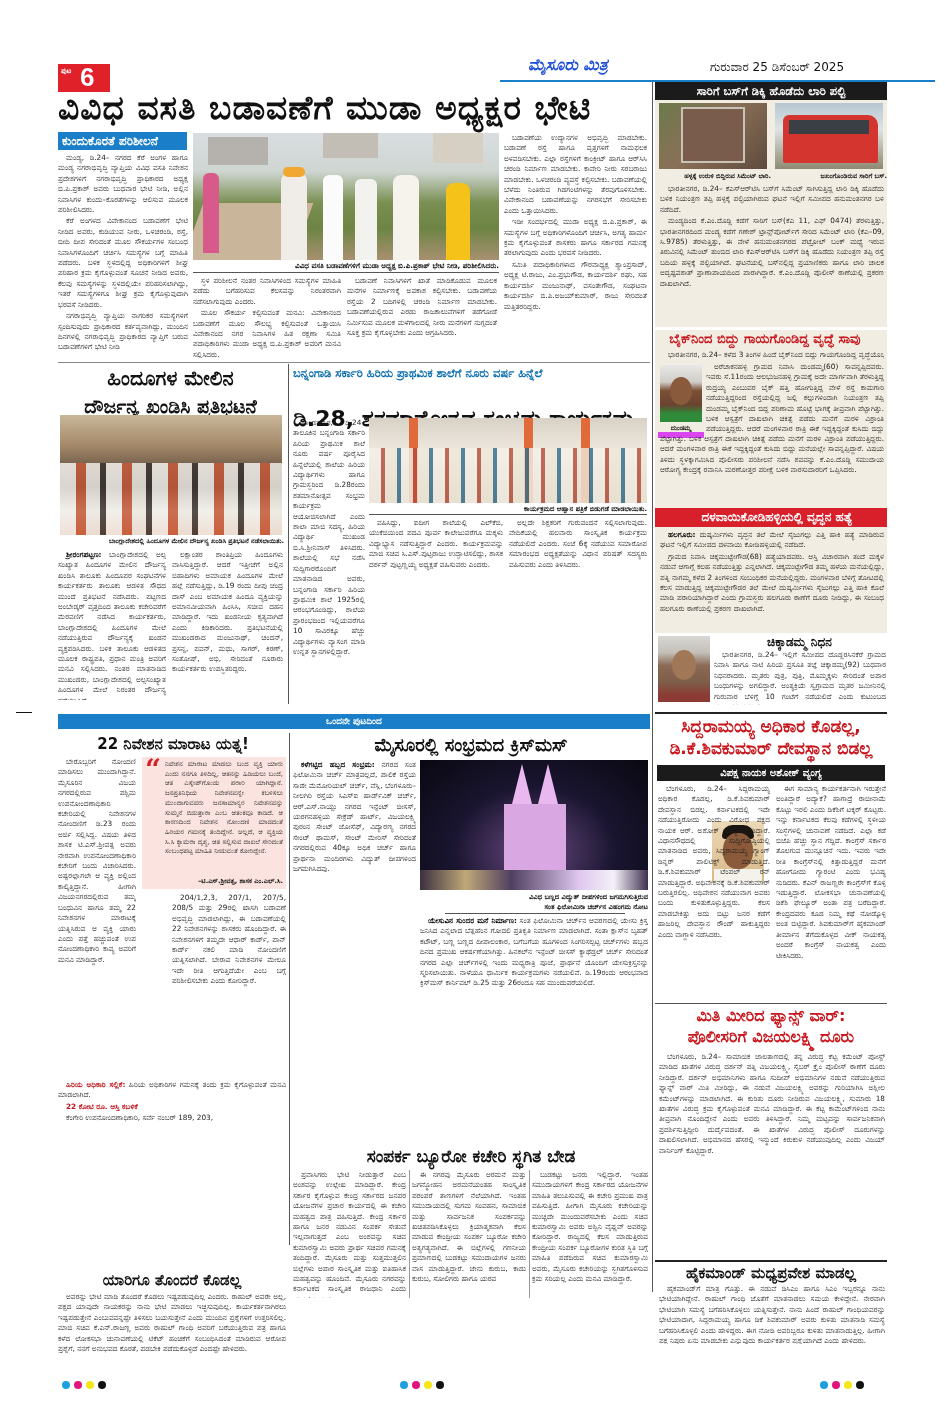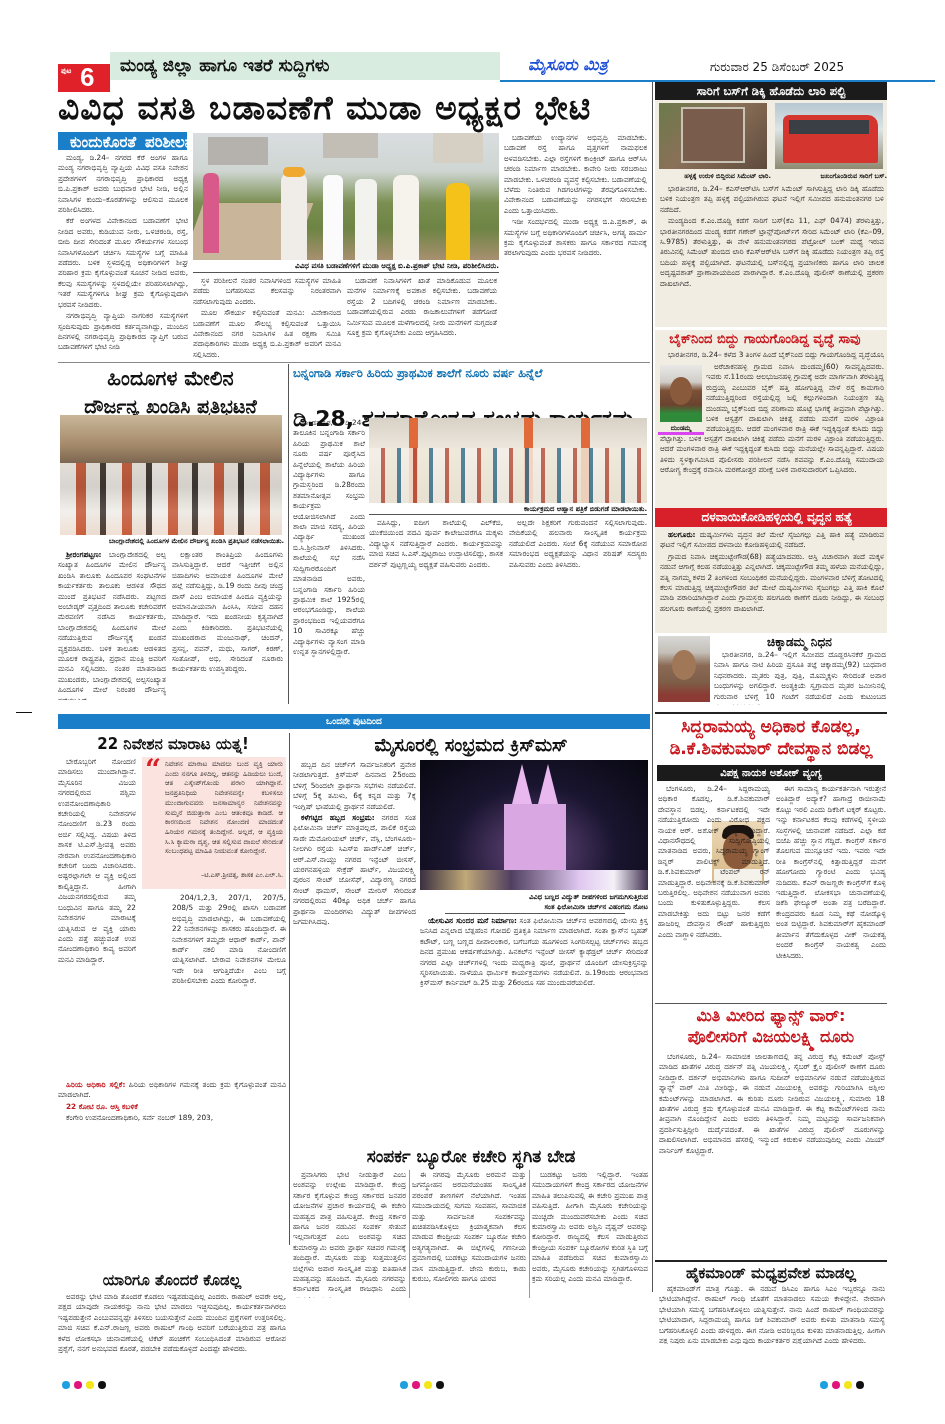--- a/index.html
+++ b/index.html
@@ -20,32 +20,29 @@
   .boxbg { background: #f2ede2; }
 </style>
 </head>
 <body>
 
 <div class="abs" style="left:58px;top:52px;width:877px;height:30px;">
   <div class="abs" style="left:0;top:0;width:52px;height:28px;background:#e0212a;margin-top:12px;">
     <span class="abs" style="left:3px;top:3px;font-size:7px;color:#fff;font-weight:bold;">ಪುಟ</span>
     <span class="abs" style="left:22px;top:-2px;font-size:26px;color:#fff;font-weight:bold;font-family:'Liberation Sans',sans-serif;">6</span>
   </div>
-  <div class="abs" style="left:52px;top:0;width:390px;height:28px;background:#d9ece0;">
-    <span class="abs" style="left:10px;top:3px;font-size:17px;font-weight:bold;color:#111;white-space:nowrap;">ಮಂಡ್ಯ ಜಿಲ್ಲಾ ಹಾಗೂ ಇತರೆ ಸುದ್ದಿಗಳು</span>
-  </div>
   <span class="abs" style="left:470px;top:3px;font-size:16px;font-weight:bold;color:#1d4ed8;font-style:italic;white-space:nowrap;">ಮೈಸೂರು ಮಿತ್ರ</span>
   <div class="abs" style="left:442px;top:28px;width:435px;height:2px;background:#1a7fc8;"></div>
   <span class="abs" style="left:652px;top:8px;font-size:12px;color:#111;white-space:nowrap;">ಗುರುವಾರ 25 ಡಿಸೆಂಬರ್ 2025</span>
 </div>
 
 <div class="abs" style="left:58px;top:85px;width:590px;height:46px;font-size:33px;font-weight:bold;color:#111;white-space:nowrap;letter-spacing:1px;line-height:46px;">ವಿವಿಧ ವಸತಿ ಬಡಾವಣೆಗೆ ಮುಡಾ ಅಧ್ಯಕ್ಷರ ಭೇಟಿ</div>
 
 <div class="abs" style="left:58px;top:132px;width:129px;height:18px;background:#1a7fc8;">
-  <span style="display:block;padding:2px 12px;color:#fff;font-size:15px;font-weight:bold;white-space:nowrap;font-family:Liberation Mono, monospace;">ಕುಂದುಕೊರತೆ ಪರಿಶೀಲನೆ</span>
+  <span style="display:block;padding:2px 4px;color:#fff;font-size:12px;font-weight:bold;white-space:nowrap;">ಕುಂದುಕೊರತೆ ಪರಿಶೀಲನೆ</span>
 </div>
 
 <div class="abs txt" style="left:58px;top:153px;width:130px;height:205px;">
   <p>ಮಂಡ್ಯ, ಡಿ.24– ನಗರದ ಕೆರೆ ಅಂಗಳ ಹಾಗೂ ಮಂಡ್ಯ ನಗರಾಭಿವೃದ್ಧಿ ವ್ಯಾಪ್ತಿಯ ವಿವಿಧ ವಸತಿ ನಿವೇಶನ ಪ್ರದೇಶಗಳಿಗೆ ನಗರಾಭಿವೃದ್ಧಿ ಪ್ರಾಧಿಕಾರದ ಅಧ್ಯಕ್ಷ ಬಿ.ಪಿ.ಪ್ರಕಾಶ್ ಅವರು ಬುಧವಾರ ಭೇಟಿ ನೀಡಿ, ಅಲ್ಲಿನ ನಿವಾಸಿಗಳ ಕುಂದು–ಕೊರತೆಗಳನ್ನು ಆಲಿಸುವ ಮೂಲಕ ಪರಿಶೀಲಿಸಿದರು.</p>
   <p>ಕೆರೆ ಅಂಗಳದ ವಿವೇಕಾನಂದ ಬಡಾವಣೆಗೆ ಭೇಟಿ ನೀಡಿದ ಅವರು, ಕುಡಿಯುವ ನೀರು, ಒಳಚರಂಡಿ, ರಸ್ತೆ, ಬೀದಿ ದೀಪ ಸೇರಿದಂತೆ ಮೂಲ ಸೌಕರ್ಯಗಳ ಸಂಬಂಧ ನಿವಾಸಿಗಳೊಂದಿಗೆ ಚರ್ಚಿಸಿ ಸಮಸ್ಯೆಗಳ ಬಗ್ಗೆ ಮಾಹಿತಿ ಪಡೆದರು. ಬಳಿಕ ಸ್ಥಳದಲ್ಲಿದ್ದ ಅಧಿಕಾರಿಗಳಿಗೆ ಶೀಘ್ರ ಪರಿಹಾರ ಕ್ರಮ ಕೈಗೊಳ್ಳುವಂತೆ ಸೂಚನೆ ನೀಡಿದ ಅವರು, ಕೆಲವು ಸಮಸ್ಯೆಗಳನ್ನು ಸ್ಥಳದಲ್ಲಿಯೇ ಪರಿಹರಿಸಲಾಗಿದ್ದು, ಇತರೆ ಸಮಸ್ಯೆಗಳಿಗೂ ಶೀಘ್ರ ಕ್ರಮ ಕೈಗೊಳ್ಳುವುದಾಗಿ ಭರವಸೆ ನೀಡಿದರು.</p>
   <p>ನಗರಾಭಿವೃದ್ಧಿ ವ್ಯಾಪ್ತಿಯ ನಾಗರಿಕರ ಸಮಸ್ಯೆಗಳಿಗೆ ಸ್ಪಂದಿಸುವುದು ಪ್ರಾಧಿಕಾರದ ಕರ್ತವ್ಯವಾಗಿದ್ದು, ಮುಂದಿನ ದಿನಗಳಲ್ಲಿ ನಗರಾಭಿವೃದ್ಧಿ ಪ್ರಾಧಿಕಾರದ ವ್ಯಾಪ್ತಿಗೆ ಬರುವ ಬಡಾವಣೆಗಳಿಗೆ ಭೇಟಿ ನೀಡಿ</p>
 </div>
 
 <div class="photo" style="left:193px;top:133px;width:306px;height:127px;background:linear-gradient(180deg,#d9dde0 0%,#cfd6d2 30%,#7a8f52 55%,#6d8444 75%,#a89070 100%);">
   <div class="abs" style="left:15px;top:4px;width:60px;height:28px;background:#b5b2ad;"></div>
@@ -66,20 +63,21 @@
 <div class="abs txt" style="left:193px;top:276px;width:148px;height:82px;">
   <p>ಸ್ಥಳ ಪರಿಶೀಲನೆ ನಂತರ ನಿವಾಸಿಗಳಿಂದ ಸಮಸ್ಯೆಗಳ ಮಾಹಿತಿ ಪಡೆದು ಬಗೆಹರಿಸುವ ಕೆಲಸವನ್ನು ನಿರಂತರವಾಗಿ ನಡೆಸಲಾಗುವುದು ಎಂದರು.</p>
   <p>ಮೂಲ ಸೌಕರ್ಯ ಕಲ್ಪಿಸುವಂತೆ ಮನವಿ: ವಿವೇಕಾನಂದ ಬಡಾವಣೆಗೆ ಮೂಲ ಸೌಲಭ್ಯ ಕಲ್ಪಿಸುವಂತೆ ಒತ್ತಾಯಿಸಿ ವಿವೇಕಾನಂದ ನಗರ ನಿವಾಸಿಗಳ ಹಿತ ರಕ್ಷಣಾ ಸಮಿತಿ ಪದಾಧಿಕಾರಿಗಳು ಮುಡಾ ಅಧ್ಯಕ್ಷ ಬಿ.ಪಿ.ಪ್ರಕಾಶ್ ಅವರಿಗೆ ಮನವಿ ಸಲ್ಲಿಸಿದರು.</p>
 </div>
 <div class="abs txt" style="left:347px;top:276px;width:150px;height:82px;">
   <p>ಬಡಾವಣೆ ನಿವಾಸಿಗಳಿಗೆ ಖಾತೆ ಮಾಡಿಕೊಡುವ ಮೂಲಕ ಮನೆಗಳ ನಿರ್ಮಾಣಕ್ಕೆ ಅವಕಾಶ ಕಲ್ಪಿಸಬೇಕು. ಬಡಾವಣೆಯ ರಸ್ತೆಯ 2 ಬದಿಗಳಲ್ಲಿ ಚರಂಡಿ ನಿರ್ಮಾಣ ಮಾಡಬೇಕು. ಬಡಾವಣೆಯಲ್ಲಿರುವ ಎರಡು ರಾಜಕಾಲುವೆಗಳಿಗೆ ತಡೆಗೋಡೆ ನಿರ್ಮಿಸುವ ಮೂಲಕ ಮಳೆಗಾಲದಲ್ಲಿ ನೀರು ಮನೆಗಳಿಗೆ ನುಗ್ಗದಂತೆ ಸೂಕ್ತ ಕ್ರಮ ಕೈಗೊಳ್ಳಬೇಕು ಎಂದು ಆಗ್ರಹಿಸಿದರು.</p>
 </div>
 <div class="abs txt" style="left:504px;top:133px;width:143px;height:225px;">
   <p>ಬಡಾವಣೆಯ ಉದ್ಯಾನಗಳ ಅಭಿವೃದ್ಧಿ ಮಾಡಬೇಕು. ಬಡಾವಣೆ ರಸ್ತೆ ಹಾಗೂ ವೃತ್ತಗಳಿಗೆ ನಾಮಫಲಕ ಅಳವಡಿಸಬೇಕು. ಎಲ್ಲಾ ರಸ್ತೆಗಳಿಗೆ ಕಾಂಕ್ರೀಟ್ ಹಾಗೂ ಆರ್‌ಸಿಸಿ ಚರಂಡಿ ನಿರ್ಮಾಣ ಮಾಡಬೇಕು. ಕಾವೇರಿ ನೀರು ಸರಬರಾಜು ಮಾಡಬೇಕು. ಒಳಚರಂಡಿ ವ್ಯವಸ್ಥೆ ಕಲ್ಪಿಸಬೇಕು. ಬಡಾವಣೆಯಲ್ಲಿ ಬೆಳೆದು ನಿಂತಿರುವ ಗಿಡಗಂಟಿಗಳನ್ನು ತೆರವುಗೊಳಿಸಬೇಕು. ವಿವೇಕಾನಂದ ಬಡಾವಣೆಯನ್ನು ನಗರಸಭೆಗೆ ಸೇರಿಸಬೇಕು ಎಂದು ಒತ್ತಾಯಿಸಿದರು.</p>
   <p>ಇಡೀ ಸಂದರ್ಭದಲ್ಲಿ ಮುಡಾ ಅಧ್ಯಕ್ಷ ಬಿ.ಪಿ.ಪ್ರಕಾಶ್, ಈ ಸಮಸ್ಯೆಗಳ ಬಗ್ಗೆ ಅಧಿಕಾರಿಗಳೊಂದಿಗೆ ಚರ್ಚಿಸಿ, ಅಗತ್ಯ ಹಾರ್ಮ ಕ್ರಮ ಕೈಗೊಳ್ಳುವಂತೆ ಶಾಸಕರು ಹಾಗೂ ಸರ್ಕಾರದ ಗಮನಕ್ಕೆ ತರಲಾಗುವುದು ಎಂದು ಭರವಸೆ ನೀಡಿದರು.</p>
+  <p>ಸಮಿತಿ ಪದಾಧಿಕಾರಿಗಳಾದ ಗೌರವಾಧ್ಯಕ್ಷ ಶ್ಯಾಂಪ್ರಸಾದ್, ಅಧ್ಯಕ್ಷ ಟಿ.ರಾಜು, ಎಂ.ಪ್ರಭುಗೌಡ, ಕಾರ್ಯದರ್ಶಿ ರಘು, ಸಹ ಕಾರ್ಯದರ್ಶಿ ಮಂಜುನಾಥ್, ವಸಂತೇಗೌಡ, ಸಂಘಟನಾ ಕಾರ್ಯದರ್ಶಿ ಬಿ.ಪಿ.ಅಜಯ್‌ಕುಮಾರ್, ರಾಜು ಸೇರಿದಂತೆ ಮತ್ತಿತರರಿದ್ದರು.</p>
 </div>
 
 <div class="vline" style="left:652px;top:82px;height:1210px;"></div>
 <div class="abs boxbg" style="left:655px;top:82px;width:232px;height:245px;"></div>
 <div class="abs" style="left:655px;top:82px;width:232px;height:18px;background:#1b1b1b;">
   <span style="display:block;color:#fff;font-size:11.5px;font-weight:bold;text-align:center;line-height:18px;white-space:nowrap;">ಸಾರಿಗೆ ಬಸ್‌ಗೆ ಡಿಕ್ಕಿ ಹೊಡೆದು ಲಾರಿ ಪಲ್ಟಿ</span>
 </div>
 <div class="photo" style="left:659px;top:103px;width:108px;height:66px;background:linear-gradient(135deg,#6b7a4a,#8a7058 45%,#5e4a3c);">
   <div class="abs" style="left:22px;top:4px;width:64px;height:56px;background:#7a5c4c;border:2px solid #c9c3b5;"></div>
 </div>
@@ -92,21 +90,21 @@
 <div class="abs txt" style="left:660px;top:184px;width:224px;height:142px;">
   <p>ಭಾರತೀನಗರ, ಡಿ.24– ಕೆಎಸ್‌ಆರ್‌ಟಿಸಿ ಬಸ್‌ಗೆ ಸಿಮೆಂಟ್ ಸಾಗಿಸುತ್ತಿದ್ದ ಲಾರಿ ಡಿಕ್ಕಿ ಹೊಡೆದು ಬಳಿಕ ನಿಯಂತ್ರಣ ತಪ್ಪಿ ಹಳ್ಳಕ್ಕೆ ಪಲ್ಟಿಯಾಗಿರುವ ಘಟನೆ ಇಲ್ಲಿಗೆ ಸಮೀಪದ ಹನುಮಂತನಗರ ಬಳಿ ನಡೆದಿದೆ.</p>
   <p>ಮಂಡ್ಯದಿಂದ ಕೆ.ಎಂ.ದೊಡ್ಡಿ ಕಡೆಗೆ ಸಾರಿಗೆ ಬಸ್(ಕೆಎ 11, ಎಫ್ 0474) ತೆರಳುತ್ತಿತ್ತು, ಭಾರತೀನಗರದಿಂದ ಮಂಡ್ಯ ಕಡೆಗೆ ಗಣೇಶ್ ಟ್ರಾನ್ಸ್‌ಪೋರ್ಟ್‌ಗೆ ಸೇರಿದ ಸಿಮೆಂಟ್ ಲಾರಿ (ಕೆಎ–09, ಸಿ.9785) ತೆರಳುತ್ತಿತ್ತು, ಈ ವೇಳೆ ಹನುಮಂತನಗರದ ಪೆಟ್ರೋಲ್ ಬಂಕ್ ಮಧ್ಯೆ ಇರುವ ತಿರುವಿನಲ್ಲಿ ಸಿಮೆಂಟ್ ತುಂಬಿದ ಲಾರಿ ಕೆಎಸ್‌ಆರ್‌ಟಿಸಿ ಬಸ್‌ಗೆ ಡಿಕ್ಕಿ ಹೊಡೆದು ನಿಯಂತ್ರಣ ತಪ್ಪಿ ರಸ್ತೆ ಬದಿಯ ಹಳ್ಳಕ್ಕೆ ಪಲ್ಟಿಯಾಗಿದೆ. ಘಟನೆಯಲ್ಲಿ ಬಸ್‌ನಲ್ಲಿದ್ದ ಪ್ರಯಾಣಿಕರು ಹಾಗೂ ಲಾರಿ ಚಾಲಕ ಅದೃಷ್ಟವಶಾತ್ ಪ್ರಾಣಾಪಾಯದಿಂದ ಪಾರಾಗಿದ್ದಾರೆ. ಕೆ.ಎಂ.ದೊಡ್ಡಿ ಪೊಲೀಸ್ ಠಾಣೆಯಲ್ಲಿ ಪ್ರಕರಣ ದಾಖಲಾಗಿದೆ.</p>
 </div>
 
 <div class="abs boxbg" style="left:655px;top:330px;width:232px;height:178px;"></div>
 <div class="abs hl-red" style="left:655px;top:330px;width:220px;font-size:13px;line-height:18px;white-space:nowrap;">ಬೈಕ್‌ನಿಂದ ಬಿದ್ದು ಗಾಯಗೊಂಡಿದ್ದ ವೃದ್ಧೆ ಸಾವು</div>
 <div class="photo" style="left:660px;top:365px;width:42px;height:57px;background:linear-gradient(180deg,#e8e8e6 0%,#d0cdc8 30%,#7b5036 45%,#6a4330 70%,#2f8a3a 85%);">
   <div class="abs" style="left:10px;top:12px;width:22px;height:28px;background:#8a5a3c;border-radius:50%;"></div>
 </div>
-<div class="abs" style="left:658px;top:424px;width:46px;font-size:6.5px;font-weight:bold;text-align:center;border-bottom:3px solid #d946ef;">ದುಂಡಮ್ಮ</div>
+<div class="abs" style="left:658px;top:424px;width:46px;font-size:6.5px;font-weight:bold;text-align:center;border-bottom:6px solid #d946ef;">ದುಂಡಮ್ಮ</div>
 <div class="abs txt" style="left:660px;top:350px;width:224px;height:12px;">
   <p style="white-space:nowrap;">ಭಾರತೀನಗರ, ಡಿ.24– ಕಳೆದ 3 ತಿಂಗಳ ಹಿಂದೆ ಬೈಕ್‌ನಿಂದ ಬಿದ್ದು ಗಾಯಗೊಂಡಿದ್ದ ವೃದ್ಧೆಯೊಬ್ಬರು ಮಂಗಳವಾರ ರಾತ್ರಿ ಸಾವನ್ನಪ್ಪಿದ್ದಾರೆ.</p>
 </div>
 <div class="abs txt" style="left:706px;top:362px;width:178px;height:72px;">
   <p>ಅರೆಚಾಕನಹಳ್ಳಿ ಗ್ರಾಮದ ನಿವಾಸಿ ದುಂಡಮ್ಮ(60) ಸಾವನ್ನಪ್ಪಿದವರು. ಇವರು ಸೆ.11ರಂದು ಆಲಭುಜನಹಳ್ಳಿ ಗ್ರಾಮಕ್ಕೆ ಅದೇ ಮಾರ್ಗವಾಗಿ ತೆರಳುತ್ತಿದ್ದ ರುದ್ರಯ್ಯ ಎಂಬುವರ ಬೈಕ್ ಹತ್ತಿ ಹೋಗುತ್ತಿದ್ದ ವೇಳೆ ರಸ್ತೆ ಕಾಮಗಾರಿ ನಡೆಯುತ್ತಿದ್ದರಿಂದ ರಸ್ತೆಯಲ್ಲಿದ್ದ ಜಲ್ಲಿ ಕಲ್ಲುಗಳಿಂದಾಗಿ ನಿಯಂತ್ರಣ ತಪ್ಪಿ ದುಂಡಮ್ಮ ಬೈಕ್‌ನಿಂದ ಬಿದ್ದ ಪರಿಣಾಮ ಹೊಟ್ಟೆ ಭಾಗಕ್ಕೆ ತೀವ್ರವಾಗಿ ಪೆಟ್ಟಾಗಿತ್ತು. ಬಳಿಕ ಆಸ್ಪತ್ರೆಗೆ ದಾಖಲಾಗಿ ಚಿಕಿತ್ಸೆ ಪಡೆದು ಮನೆಗೆ ಮರಳಿ ವಿಶ್ರಾಂತಿ ಪಡೆಯುತ್ತಿದ್ದರು. ಆದರೆ ಮಂಗಳವಾರ ರಾತ್ರಿ ಈಕೆ ಇದ್ದಕ್ಕಿದ್ದಂತೆ ಕುಸಿದು ಬಿದ್ದು ಮನೆಯಲ್ಲೇ ಸಾವನ್ನಪ್ಪಿದ್ದಾರೆ. ವಿಷಯ ತಿಳಿದು ಸ್ಥಳಕ್ಕಾಗಮಿಸಿದ ಪೊಲೀಸರು ಪರಿಶೀಲನೆ ನಡೆಸಿ ಶವವನ್ನು ಕೆ.ಎಂ.ದೊಡ್ಡಿ ಸಮುದಾಯ ಆರೋಗ್ಯ ಕೇಂದ್ರಕ್ಕೆ ರವಾನಿಸಿ ಮರಣೋತ್ತರ ಪರೀಕ್ಷೆ ಬಳಿಕ ವಾರಸುದಾರರಿಗೆ ಒಪ್ಪಿಸಿದರು. ಈ ಸಂಬಂಧ ಕೆ.ಎಂ.ದೊಡ್ಡಿ ಪೊಲೀಸ್ ಠಾಣೆಯಲ್ಲಿ ಪ್ರಕರಣ ದಾಖಲಾಗಿದೆ.</p>
 </div>
 <div class="abs txt" style="left:660px;top:434px;width:224px;height:72px;">
   <p style="text-indent:0;">ಪೆಟ್ಟಾಗಿತ್ತು. ಬಳಿಕ ಆಸ್ಪತ್ರೆಗೆ ದಾಖಲಾಗಿ ಚಿಕಿತ್ಸೆ ಪಡೆದು ಮನೆಗೆ ಮರಳಿ ವಿಶ್ರಾಂತಿ ಪಡೆಯುತ್ತಿದ್ದರು. ಆದರೆ ಮಂಗಳವಾರ ರಾತ್ರಿ ಈಕೆ ಇದ್ದಕ್ಕಿದ್ದಂತೆ ಕುಸಿದು ಬಿದ್ದು ಮನೆಯಲ್ಲೇ ಸಾವನ್ನಪ್ಪಿದ್ದಾರೆ. ವಿಷಯ ತಿಳಿದು ಸ್ಥಳಕ್ಕಾಗಮಿಸಿದ ಪೊಲೀಸರು ಪರಿಶೀಲನೆ ನಡೆಸಿ ಶವವನ್ನು ಕೆ.ಎಂ.ದೊಡ್ಡಿ ಸಮುದಾಯ ಆರೋಗ್ಯ ಕೇಂದ್ರಕ್ಕೆ ರವಾನಿಸಿ ಮರಣೋತ್ತರ ಪರೀಕ್ಷೆ ಬಳಿಕ ವಾರಸುದಾರರಿಗೆ ಒಪ್ಪಿಸಿದರು.</p>
 </div>
 
@@ -200,35 +198,34 @@
 
 <div class="abs hl-black" style="left:58px;top:733px;width:230px;font-size:15px;line-height:22px;white-space:nowrap;">22 ನಿವೇಶನ ಮಾರಾಟ ಯತ್ನ!</div>
 <div class="abs txt" style="left:58px;top:757px;width:78px;height:320px;">
   <p><span>ಬೇರೊಬ್ಬರಿಗೆ ನೋಂದಣಿ ಮಾಡಿಸಲು ಮುಂದಾಗಿದ್ದಾನೆ. ಮೈಸೂರಿನ ವಿಜಯ ನಗರದಲ್ಲಿರುವ ಪಶ್ಚಿಮ ಉಪನೋಂದಣಾಧಿಕಾರಿ ಕಚೇರಿಯಲ್ಲಿ ನಿವೇಶನಗಳ ನೋಂದಣಿಗೆ ಡಿ.23 ರಂದು ಅರ್ಜಿ ಸಲ್ಲಿಸಿದ್ದ. ವಿಷಯ ತಿಳಿದ ಶಾಸಕ ಟಿ.ಎಸ್.ಶ್ರೀವತ್ಸ ಅವರು ನೇರವಾಗಿ ಉಪನೋಂದಣಾಧಿಕಾರಿ ಕಚೇರಿಗೆ ಬಂದು ವಿಚಾರಿಸಿದರು. ಅಷ್ಟರಲ್ಲಾಗಲೇ ಆ ವ್ಯಕ್ತಿ ಅಲ್ಲಿಂದ ಕಾಲ್ಕಿತ್ತಿದ್ದಾನೆ. ಹೀಗಾಗಿ ವಿಜಯನಗರದಲ್ಲಿರುವ ತಮ್ಮ ಬಂಧುವಿನ ಹಾಗೂ ತಮ್ಮ 22 ನಿವೇಶನಗಳ ಮಾರಾಟಕ್ಕೆ ಯತ್ನಿಸಿರುವ ಆ ವ್ಯಕ್ತಿ ಯಾರು ಎಂದು ಪತ್ತೆ ಹಚ್ಚುವಂತೆ ಉಪ ನೋಂದಣಾಧಿಕಾರಿ ಕಾವ್ಯ ಅವರಿಗೆ ಮನವಿ ಮಾಡಿದ್ದಾರೆ.</span></p>
 </div>
 <div class="abs" style="left:142px;top:757px;width:144px;height:132px;background:#fbe4e0;padding:3px;">
   <span class="abs" style="left:3px;top:-4px;font-size:28px;color:#d8202a;font-weight:bold;font-family:'DejaVu Serif',serif;">“</span>
   <div class="txt" style="padding-left:20px;font-size:6.8px;line-height:9.7px;height:105px;">
     <span>ನಿವೇಶನ ಮಾರಾಟ ಮಾಡಲು ಬಂದ ವ್ಯಕ್ತಿ ಯಾರು ಎಂದು ನನಗೂ ತಿಳಿದಿಲ್ಲ, ಆತನನ್ನು ಹಿಡಿಯಲು ಬಂದೆ, ಆತ ಎಸ್ಕೇಪ್‌ಗೊಂಡು ಪರಾರಿ ಯಾಗಿದ್ದಾನೆ. ಜನಪ್ರತಿನಿಧಿಯ ನಿವೇಶನವನ್ನೇ ಕಬಳಿಸಲು ಮುಂದಾಗುವವರು ಜನಸಾಮಾನ್ಯರ ನಿವೇಶನವನ್ನು ಸುಮ್ಮನೆ ಬಿಡುತ್ತಾರಾ ಎಂಬ ಆತಂಕವೂ ಕಾಡಿದೆ. ಆ ಕಾರಣದಿಂದ ನಿವೇಶನ ನೋಂದಣಿ ಮಾಡದಂತೆ ಹಿರಿಯರ ಗಮನಕ್ಕೆ ತಂದಿದ್ದೇನೆ. ಅಲ್ಲದೆ, ಆ ವ್ಯಕ್ತಿಯ ಸಿ.ಸಿ ಕ್ಯಾಮರಾ ದೃಶ್ಯ, ಆತ ಸಲ್ಲಿಸುವ ದಾಖಲೆ ಸೇರಿದಂತೆ ಸಂಬಂಧಪಟ್ಟ ಮಾಹಿತಿ ನೀಡುವಂತೆ ಕೋರಿದ್ದೇನೆ.</span>
   </div>
-  <div style="font-size:6.6px;font-weight:normal;text-align:right;margin-top:6px;">–ಟಿ.ಎಸ್.ಶ್ರೀವತ್ಸ, ಶಾಸಕ ಎಂ.ಎಲ್.ಸಿ.</div>
+  <div style="font-size:6.6px;font-weight:bold;text-align:right;margin-top:12px;">–ಟಿ.ಎಸ್.ಶ್ರೀವತ್ಸ, ಶಾಸಕ ಎಂ.ಎಲ್.ಸಿ.</div>
 </div>
 <div class="abs txt" style="left:172px;top:893px;width:114px;height:140px;">
   <p>204/1,2,3, 207/1, 207/5, 208/5 ಮತ್ತು 29ರಲ್ಲಿ ಖಾಸಗಿ ಬಡಾವಣೆ ಅಭಿವೃದ್ಧಿ ಮಾಡಲಾಗಿದ್ದು, ಈ ಬಡಾವಣೆಯಲ್ಲಿ 22 ನಿವೇಶನಗಳನ್ನು ಶಾಸಕರು ಹೊಂದಿದ್ದಾರೆ. ಈ ನಿವೇಶನಗಳಿಗೆ ತಮ್ಮದೇ ಆಧಾರ್ ಕಾರ್ಡ್, ಪಾನ್ ಕಾರ್ಡ್ ನಕಲಿ ಮಾಡಿ ನೋಂದಣಿಗೆ ಯತ್ನಿಸಲಾಗಿದೆ. ಬೇರಾವ ನಿವೇಶನಗಳ ಮೇಲೂ ಇದೇ ರೀತಿ ಆಗುತ್ತಿದೆಯೇ ಎಂಬ ಬಗ್ಗೆ ಪರಿಶೀಲಿಸಬೇಕು ಎಂದು ಕೋರಿದ್ದಾರೆ.</p>
 </div>
 <div class="abs txt" style="left:58px;top:1080px;width:228px;height:190px;">
   <p><span class="red-k">ಹಿರಿಯ ಅಧಿಕಾರಿ ಸಲ್ಲಿಕೆ:</span> ಹಿರಿಯ ಅಧಿಕಾರಿಗಳ ಗಮನಕ್ಕೆ ತಂದು ಕ್ರಮ ಕೈಗೊಳ್ಳುವಂತೆ ಮನವಿ ಮಾಡಲಾಗಿದೆ.</p>
   <p><span class="red-k">22 ಕೋಟಿ ರೂ. ಆಸ್ತಿ ಕಬಳಿಕೆ</span></p>
   <p>ಕೆಂಗೇರಿ ಉಪನೋಂದಣಾಧಿಕಾರಿ, ಸರ್ವೆ ನಂಬರ್ 189, 203,</p>
 </div>
 
 <div class="vline" style="left:289px;top:733px;height:512px;"></div>
 <div class="abs hl-black" style="left:293px;top:733px;width:356px;font-size:18px;line-height:24px;white-space:nowrap;">ಮೈಸೂರಲ್ಲಿ ಸಂಭ್ರಮದ ಕ್ರಿಸ್‌ಮಸ್</div>
 <div class="abs txt" style="left:293px;top:760px;width:123px;height:280px;">
-  <p>ಹಬ್ಬದ ದಿನ ಚರ್ಚ್‌ಗೆ ಸಾರ್ವಜನಿಕರಿಗೆ ಪ್ರವೇಶ ನೀಡಲಾಗುತ್ತದೆ. ಕ್ರಿಸ್‌ಮಸ್ ದಿನವಾದ 25ರಂದು ಬೆಳಿಗ್ಗೆ 5ರಿಂದಲೇ ಪ್ರಾರ್ಥನಾ ಸಭೆಗಳು ನಡೆಯಲಿವೆ. ಬೆಳಿಗ್ಗೆ 5ಕ್ಕೆ ತಮಿಳು, 6ಕ್ಕೆ ಕನ್ನಡ ಮತ್ತು 7ಕ್ಕೆ ಇಂಗ್ಲಿಷ್ ಭಾಷೆಯಲ್ಲಿ ಪ್ರಾರ್ಥನೆ ನಡೆಯಲಿದೆ.</p>
   <p><span class="bold-k">ಕಳೆಗಟ್ಟಿದ ಹಬ್ಬದ ಸಂಭ್ರಮ:</span> <span>ನಗರದ ಸಂತ ಫಿಲೋಮಿನಾ ಚರ್ಚ್ ಮಾತ್ರವಲ್ಲದೆ, ಪಾಲಿಕೆ ರಸ್ತೆಯ ಸಾಡೇ ಮೆಮೋರಿಯಲ್ ಚರ್ಚ್, ವೆಸ್ಲಿ, ಬೆಂಗಳೂರು–ನೀಲಗಿರಿ ರಸ್ತೆಯ ಸಿಎಸ್‌ಐ ಹಾರ್ಡ್‌ವಿಕ್ ಚರ್ಚ್, ಆರ್.ಎಸ್.ನಾಯ್ಡು ನಗರದ ಇನ್ಫೆಂಟ್ ಜೀಸಸ್, ಯರಗನಹಳ್ಳಿಯ ಸೇಕ್ರೆಡ್ ಹಾರ್ಟ್, ವಿಜಯಲಕ್ಷ್ಮಿ ಪುರಂನ ಸೇಂಟ್ ಜೋಸೆಫ್, ವಿದ್ಯಾರಣ್ಯ ನಗರದ ಸೇಂಟ್ ಥಾಮಸ್, ಸೇಂಟ್ ಮೇರಿಸ್ ಸೇರಿದಂತೆ ನಗರದಲ್ಲಿರುವ 40ಕ್ಕೂ ಅಧಿಕ ಚರ್ಚ್ ಹಾಗೂ ಪ್ರಾರ್ಥನಾ ಮಂದಿರಗಳು ವಿದ್ಯುತ್ ದೀಪಗಳಿಂದ ಜಗಮಗಿಸಿದವು.</span></p>
 </div>
 <div class="photo" style="left:420px;top:760px;width:228px;height:130px;background:radial-gradient(ellipse at 50% 70%,#6a4a82 0%,#1a1530 50%,#080810 100%);">
   <div class="abs" style="left:92px;top:4px;width:0;height:0;border-left:10px solid transparent;border-right:10px solid transparent;border-bottom:40px solid #e8b8ee;"></div>
   <div class="abs" style="left:118px;top:4px;width:0;height:0;border-left:10px solid transparent;border-right:10px solid transparent;border-bottom:40px solid #e8b8ee;"></div>
   <div class="abs" style="left:84px;top:44px;width:62px;height:76px;background:#d9a8e2;"></div>
   <div class="abs" style="left:0;top:110px;width:228px;height:20px;background:linear-gradient(90deg,#3a3040,#c0a878 20%,#504060 40%,#e0c8f0 70%,#f4f0f8 85%,#403050);"></div>
 </div>
 <div class="caption" style="left:420px;top:892px;width:228px;font-size:6.8px;">ವಿವಿಧ ಬಣ್ಣದ ವಿದ್ಯುತ್ ದೀಪಗಳಿಂದ ಜಗಮಗಿಸುತ್ತಿರುವ</div>
 <div class="caption" style="left:420px;top:902px;width:228px;font-size:6.8px;">ಸಂತ ಫಿಲೋಮಿನಾ ಚರ್ಚ್‌ನ ವಿಹಂಗಮ ನೋಟ</div>

